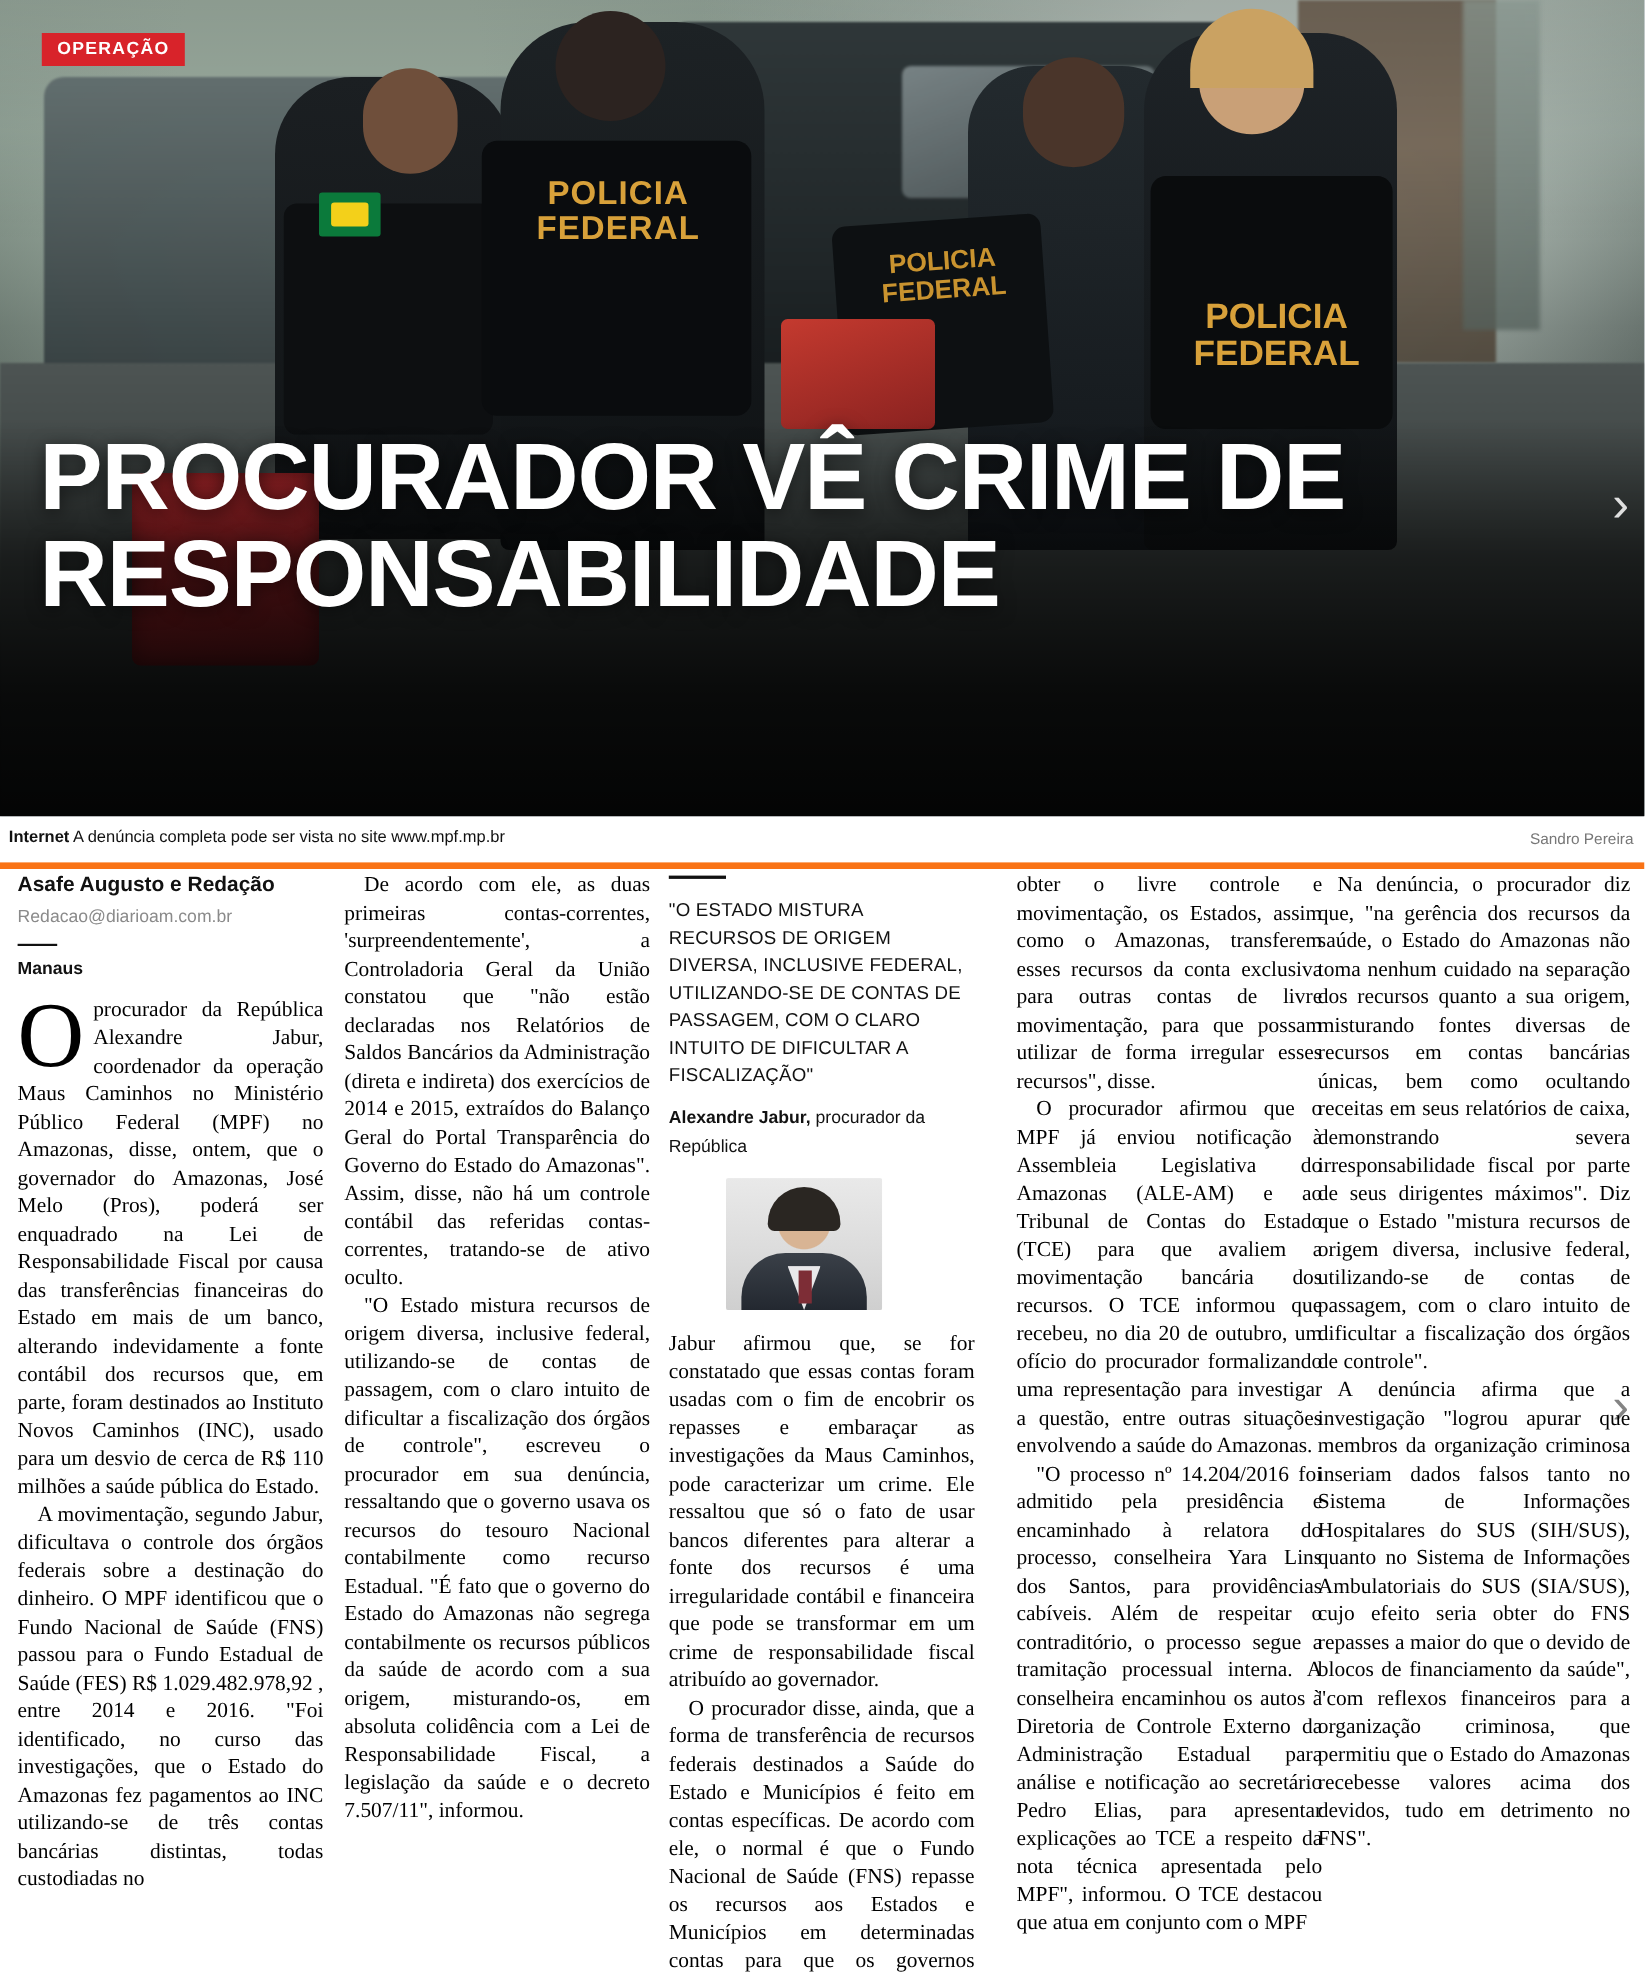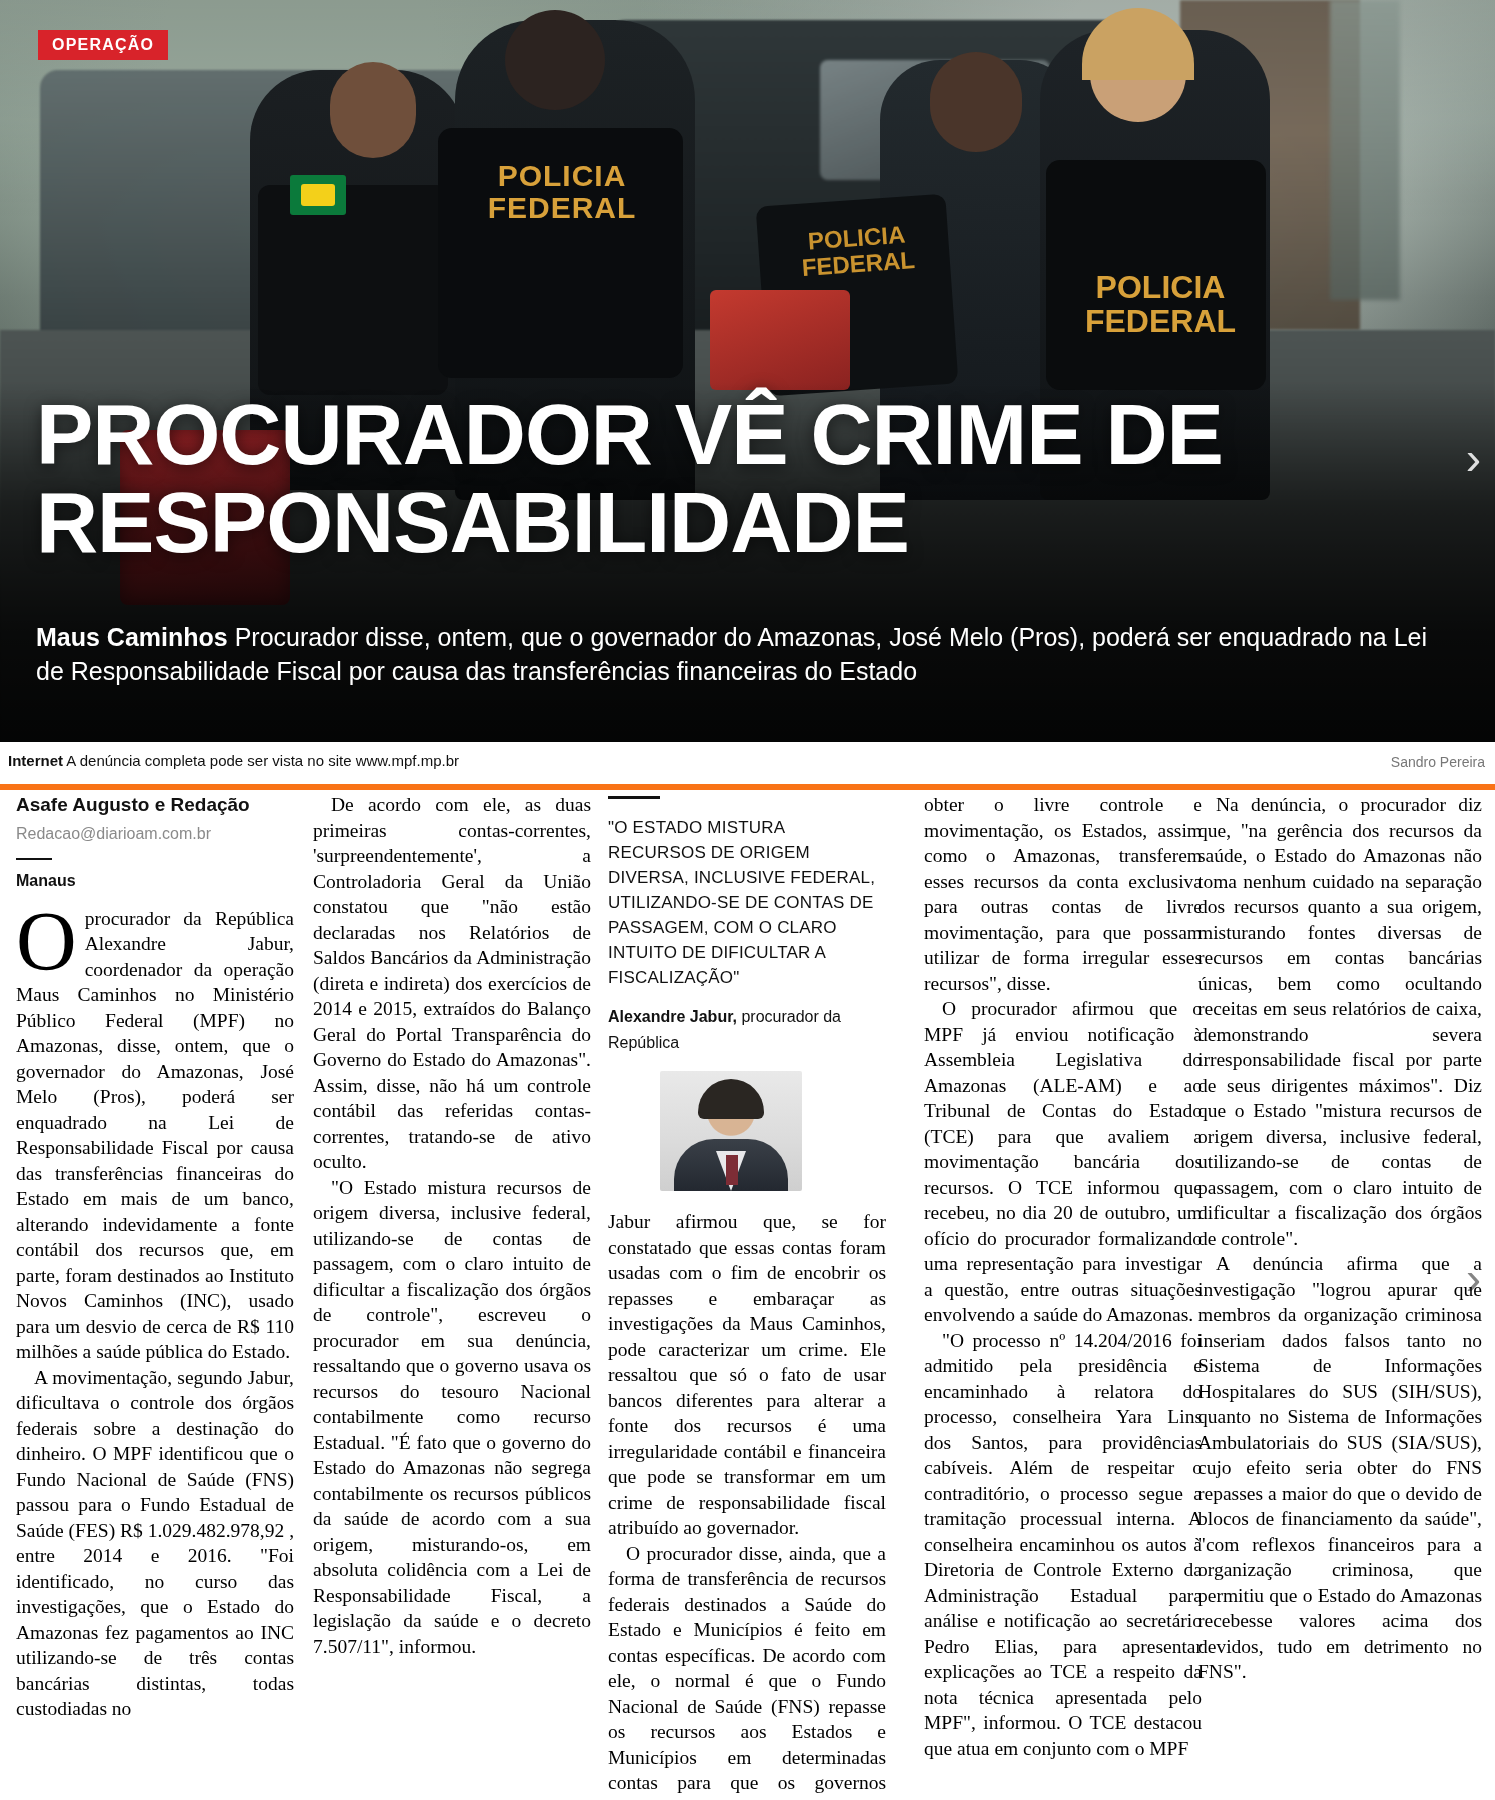--- a/index.html
+++ b/index.html
@@ -306,23 +306,20 @@
     <div class="red-case"></div>
     <div class="red-case2"></div>
   </div>
 
   <div class="hero-scrim"></div>
 
   <div class="tag">OPERAÇÃO</div>
 
   <div class="headline">PROCURADOR VÊ CRIME DE RESPONSABILIDADE</div>
 
-  <div class="subhead">
-    <b>Maus Caminhos</b><span> Procurador disse, ontem, que o governador do Amazonas, José Melo (Pros), poderá ser enquadrado na Lei de Responsabilidade Fiscal por causa das transferências financeiras do Estado</span>
-  </div>
 
   <div class="arrow-right">›</div>
 </div>
 
 <div class="caption-bar">
   <div class="caption-left">
     <b>Internet</b><span> A denúncia completa pode ser vista no site www.mpf.mp.br</span>
   </div>
   <div class="credit">Sandro Pereira</div>
 </div>

